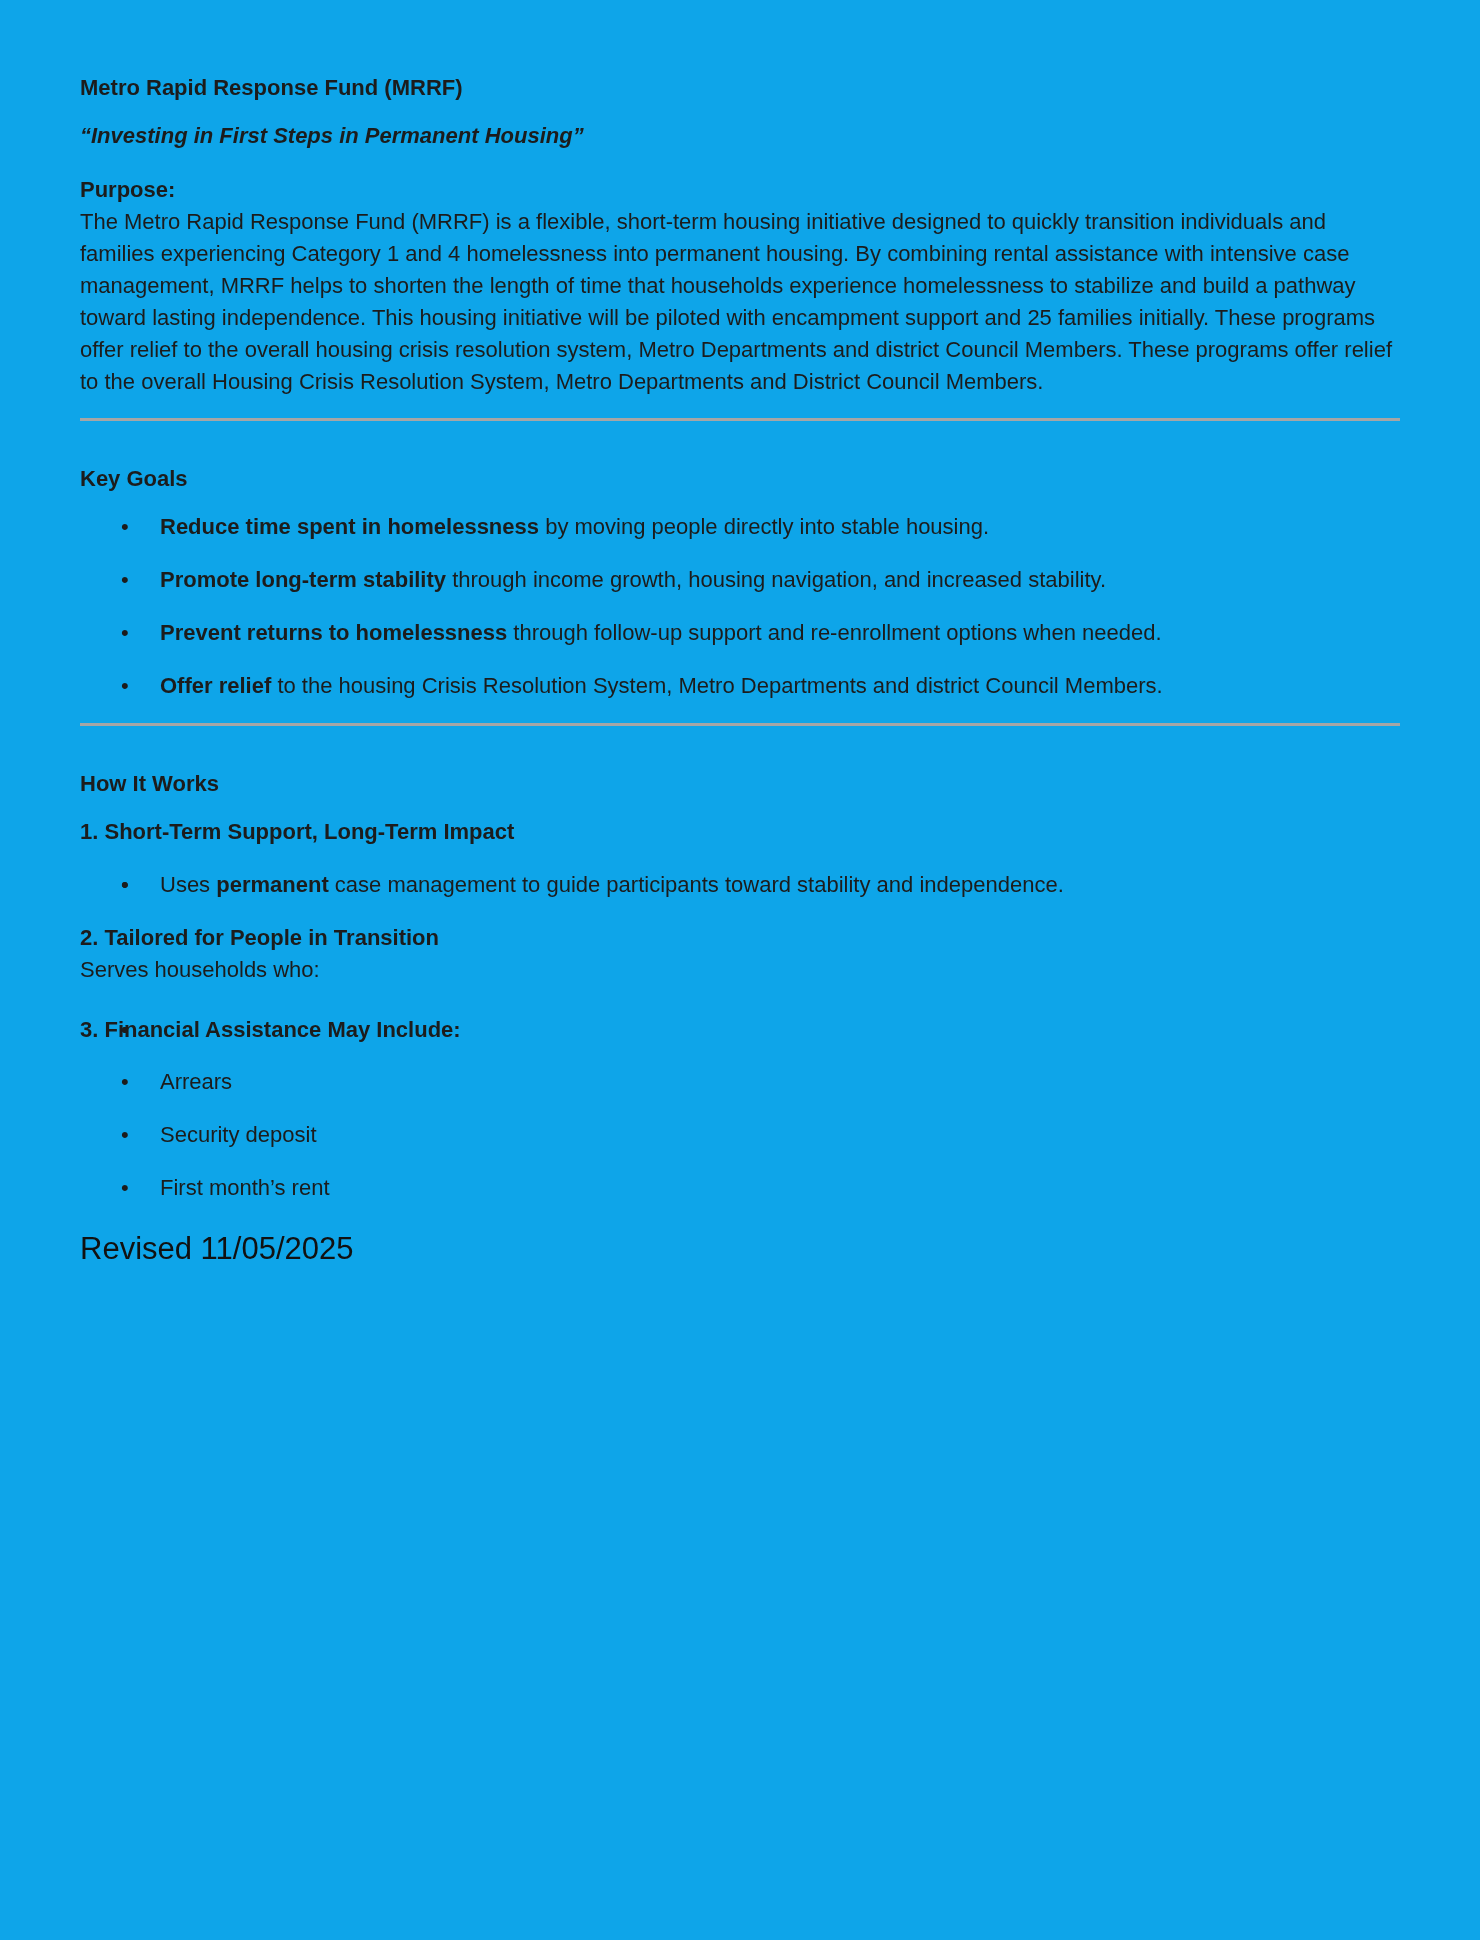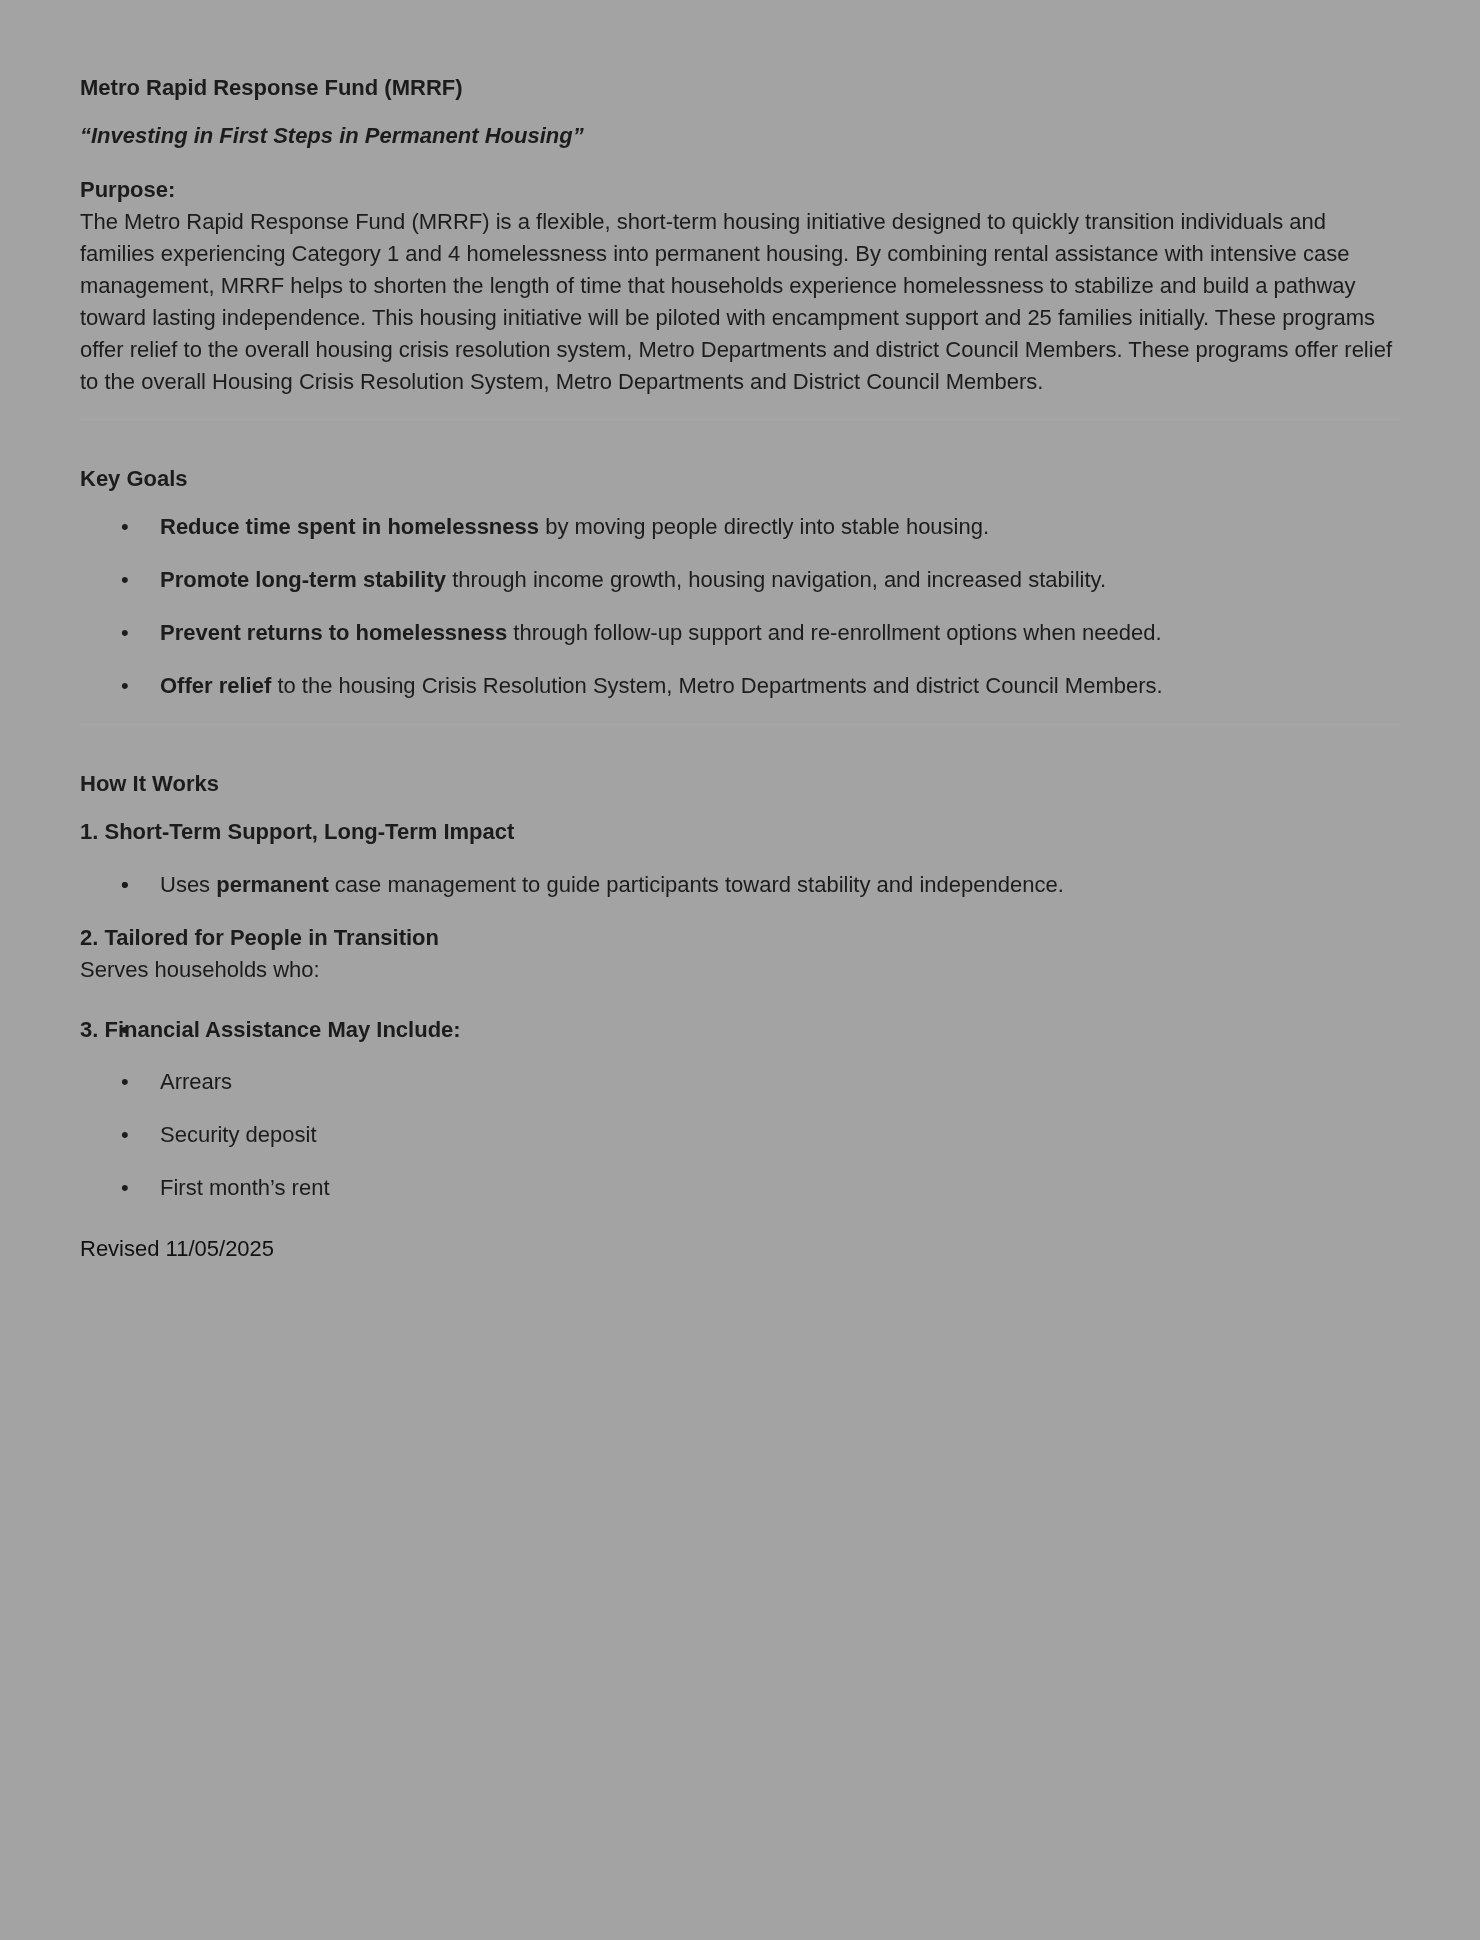--- a/index.html
+++ b/index.html
@@ -4,21 +4,21 @@
 <style>
   * { margin: 0; padding: 0; box-sizing: border-box; }
   html, body { background: #ffffff; }
   body {
     font-family: "Liberation Sans", sans-serif;
     color: #1c1c1c;
   }
   .page {
     width: 1480px;
     height: 1940px;
-    background: #a3a3a3;
+    background: #0ea5e9;
     padding: 72px 80px 0 80px;
     position: relative;
     font-size: 22px;
     line-height: 32px;
   }
   h1, h2, h3 {
     font-size: 22px;
     line-height: 32px;
     font-weight: 700;
     color: #1c1c1c;
@@ -53,21 +53,21 @@
   }
   ul.bullets li .dot {
     position: absolute;
     left: 41px;
     top: 0;
     font-size: 22px;
   }
   .b { font-weight: 700; }
   .footer {
     margin-top: 28px;
-    font-size: 22px;
+    font-size: 31px;
     line-height: 34px;
     color: #111111;
   }
 </style>
 </head>
 <body>
 
 <div class="page">
 
   <h1>Metro Rapid Response Fund (MRRF)</h1>

